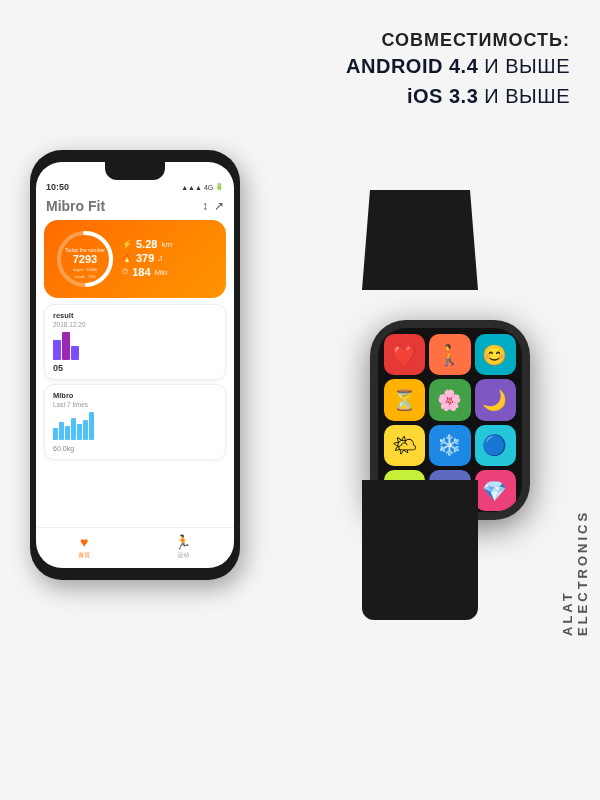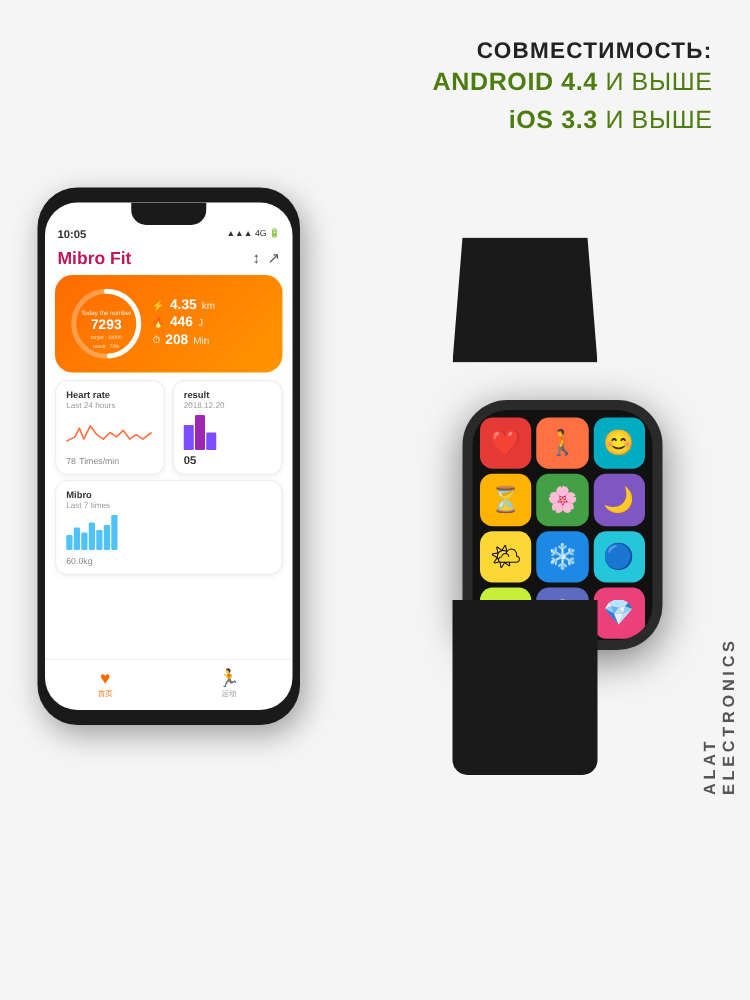--- a/index.html
+++ b/index.html
@@ -31,21 +31,21 @@
     .compat-title {
       font-size: 18px;
       font-weight: bold;
       color: #222;
       letter-spacing: 1px;
     }
 
     .compat-line {
       font-size: 20px;
       font-weight: bold;
-      color: #4d7c0f;
+      color: #0f172a;
       letter-spacing: 0.5px;
       line-height: 1.5;
     }
 
     .compat-line .version {
       font-weight: 900;
     }
 
     .compat-line .normal {
       font-weight: normal;
@@ -124,21 +124,21 @@
     .app-header {
       display: flex;
       justify-content: space-between;
       align-items: center;
       padding: 2px 10px 6px;
     }
 
     .app-title {
       font-size: 14px;
       font-weight: bold;
-      color: #be185d;
+      color: #737373;
     }
 
     .app-icons-right {
       display: flex;
       gap: 6px;
       font-size: 12px;
       color: #555;
     }
 
     
@@ -372,21 +372,21 @@
   </div>
 
   <div class="brand-vertical">ALAT ELECTRONICS</div>
 
   <div class="phone-wrapper">
     <div class="phone-outer">
       <div class="phone-screen">
         <div class="phone-notch"></div>
 
         <div class="status-bar">
-          <span class="status-time">10:05</span>
+          <span class="status-time">10:50</span>
           <div class="status-icons">
             <span>▲▲▲</span>
             <span>4G</span>
             <span>🔋</span>
           </div>
         </div>
 
         <div class="app-header">
           <span class="app-title">Mibro Fit</span>
           <div class="app-icons-right">
@@ -402,50 +402,37 @@
             <circle cx="31" cy="31" r="26" fill="none" stroke="white" stroke-width="4" stroke-dasharray="120 164" stroke-dashoffset="41" stroke-linecap="round" transform="rotate(-90 31 31)"></circle>
             <text x="31" y="24" text-anchor="middle" fill="white" font-size="5" opacity="0.9">Today the number</text>
             <text x="31" y="35" text-anchor="middle" fill="white" font-size="11" font-weight="bold">7293</text>
             <text x="31" y="43" text-anchor="middle" fill="rgba(255,255,255,0.8)" font-size="4">target : 10000</text>
             <text x="31" y="50" text-anchor="middle" fill="rgba(255,255,255,0.8)" font-size="4">result : 73%</text>
           </svg>
 
           <div class="stats-right">
             <div class="stat-row">
               <span class="stat-icon">⚡</span>
-              <span class="stat-value">4.35</span>
+              <span class="stat-value">5.28</span>
               <span class="stat-unit">km</span>
             </div>
             <div class="stat-row">
               <span class="stat-icon">🔥</span>
-              <span class="stat-value">446</span>
+              <span class="stat-value">379</span>
               <span class="stat-unit">J</span>
             </div>
             <div class="stat-row">
               <span class="stat-icon">⏱</span>
-              <span class="stat-value">208</span>
+              <span class="stat-value">184</span>
               <span class="stat-unit">Min</span>
             </div>
           </div>
         </div>
 
         <div class="metrics-row">
-          <div class="metric-card">
-            <div class="metric-label">Heart rate</div>
-            <div class="metric-sublabel">Last 24 hours</div>
-            <div class="metric-chart">
-              <svg width="100%" height="28" viewBox="0 0 80 28">
-                <polyline points="0,22 8,18 12,10 16,20 22,8 28,16 34,20 40,14 46,18 52,12 58,20 64,16 70,20 78,14" fill="none" stroke="#ff7043" stroke-width="1.5" stroke-linejoin="round"></polyline>
-              </svg>
-            </div>
-            <div class="metric-value">
-              <span>78</span>
-              <span>Times/min</span>
-            </div>
-          </div>
 
           <div class="metric-card">
             <div class="metric-label">result</div>
             <div class="metric-sublabel">2018.12.20</div>
             <div class="metric-chart">
               <div class="sleep-bar" style="height:20px;"></div>
               <div class="sleep-bar" style="height:28px;background:#9c27b0;"></div>
               <div class="sleep-bar" style="height:14px;"></div>
             </div>
             <div class="metric-value">05</div>

